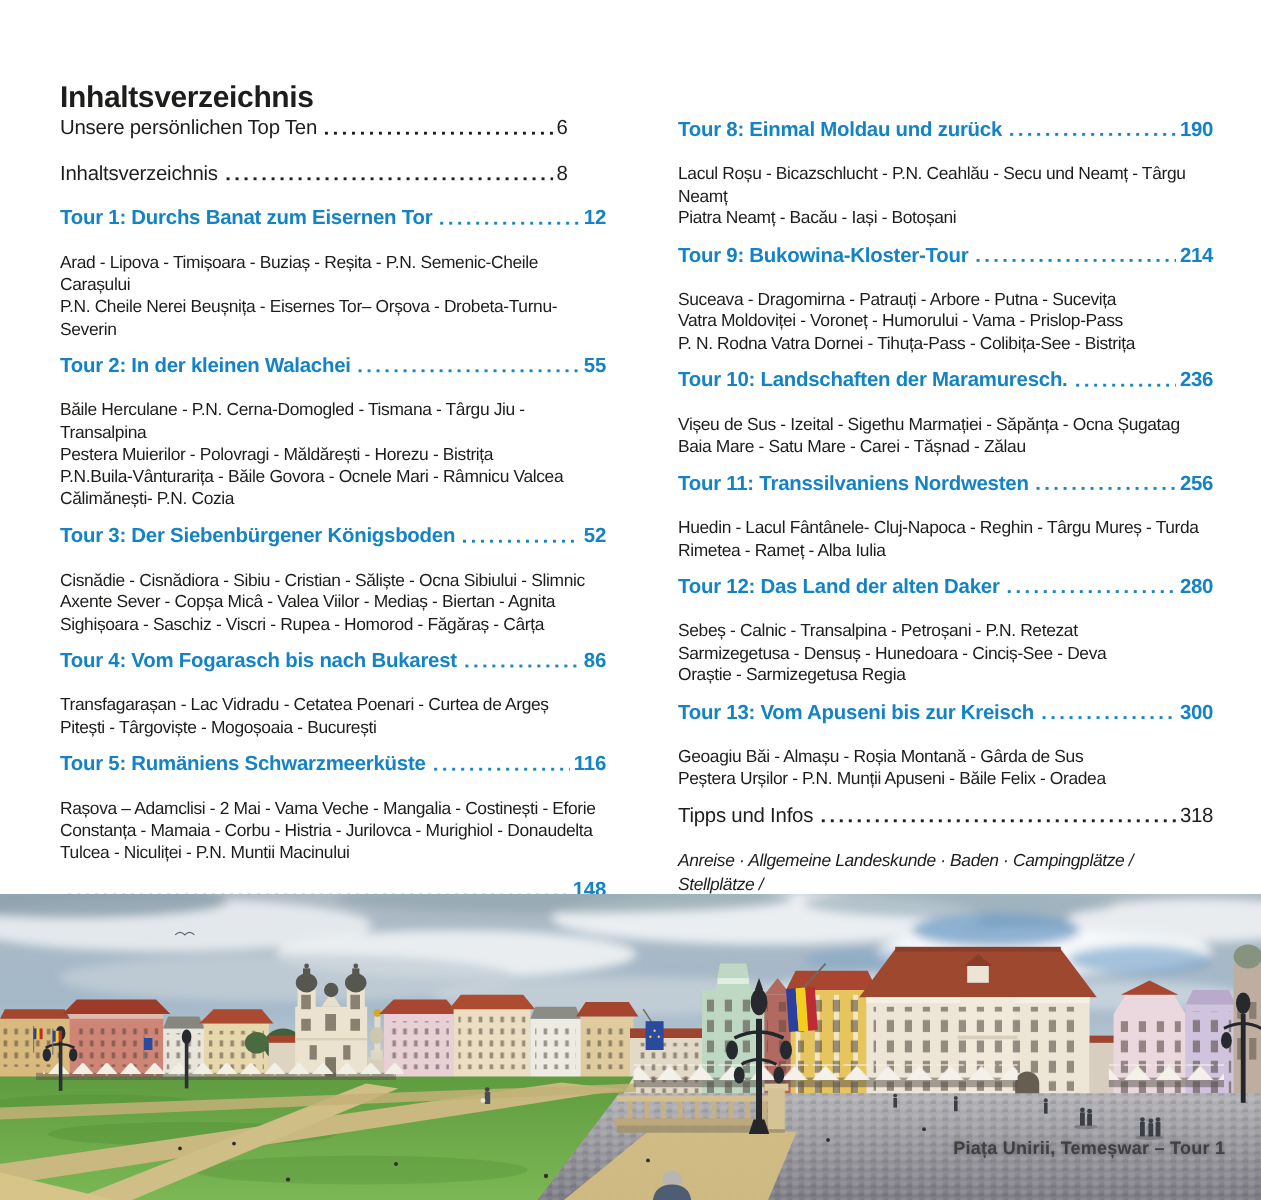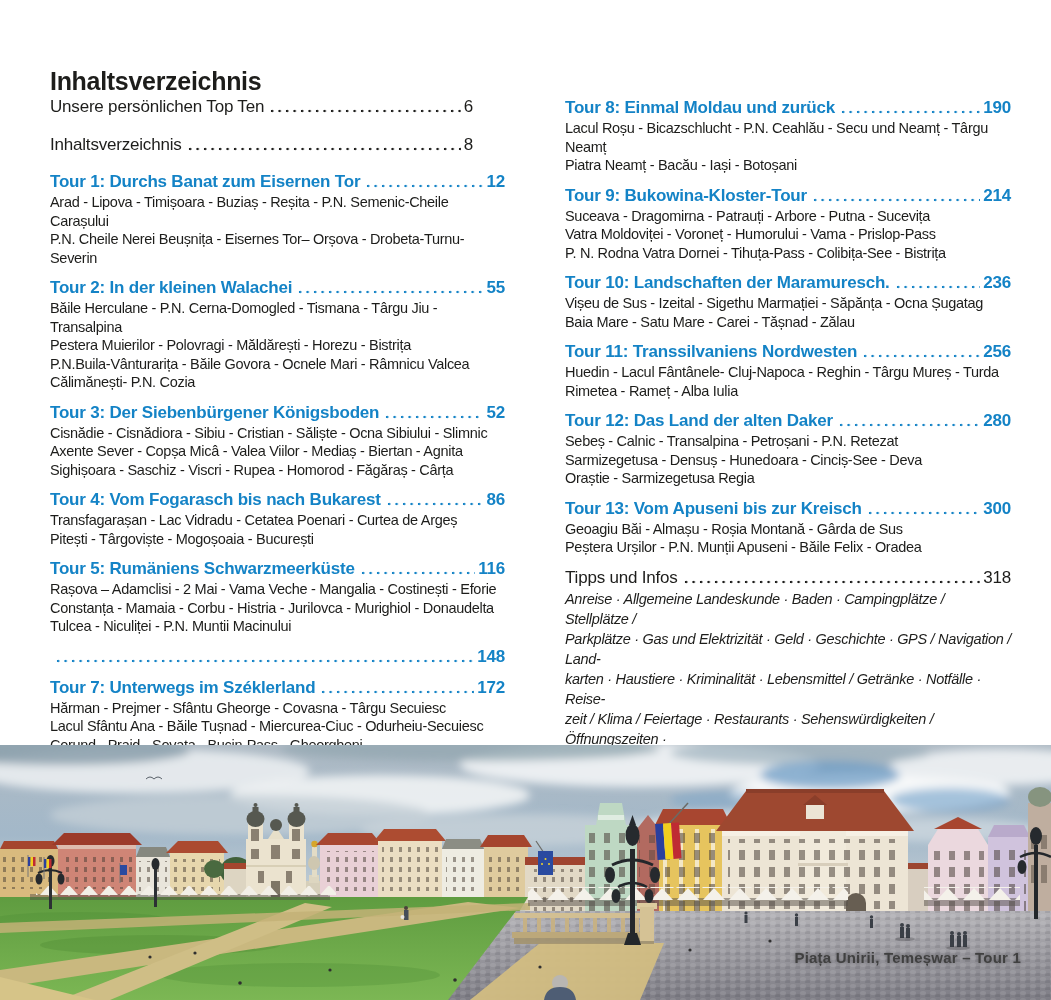--- a/index.html
+++ b/index.html
@@ -23,21 +23,21 @@
     background-image:radial-gradient(circle at 2px 2px,currentColor 1.15px,transparent 1.6px);
     background-size:7.5px 4px;background-repeat:repeat-x;background-position:0 100%;
   }
   .row .pg{white-space:nowrap;text-align:right;letter-spacing:-.2px;}
   .front-row1{margin-bottom:17px;margin-right:32px;}
   .front-row2{margin-bottom:16px;margin-right:32px;}
   .tour{margin-bottom:10px;}
   .tour-head{color:var(--accent);font-weight:700;}
   .route{
     font-size:14.5px;line-height:18.5px;letter-spacing:-.3px;
-    white-space:pre-line;margin-top:1px;
+    white-space:pre-line;margin-top:18px;
   }
   .tipps-block{margin-top:3px;margin-bottom:14px;}
   .tipps-block .route{font-style:italic;line-height:20px;}
   .back-row{margin-bottom:18px;}
   .photo{position:absolute;left:0;top:745px;width:1051px;height:255px;}
   .photo svg{display:block;}
   .caption{
     position:absolute;right:30px;bottom:34px;
     color:#404040;font-size:15px;font-weight:700;letter-spacing:.2px;
     text-shadow:0 0 4px rgba(0,0,0,.35);

